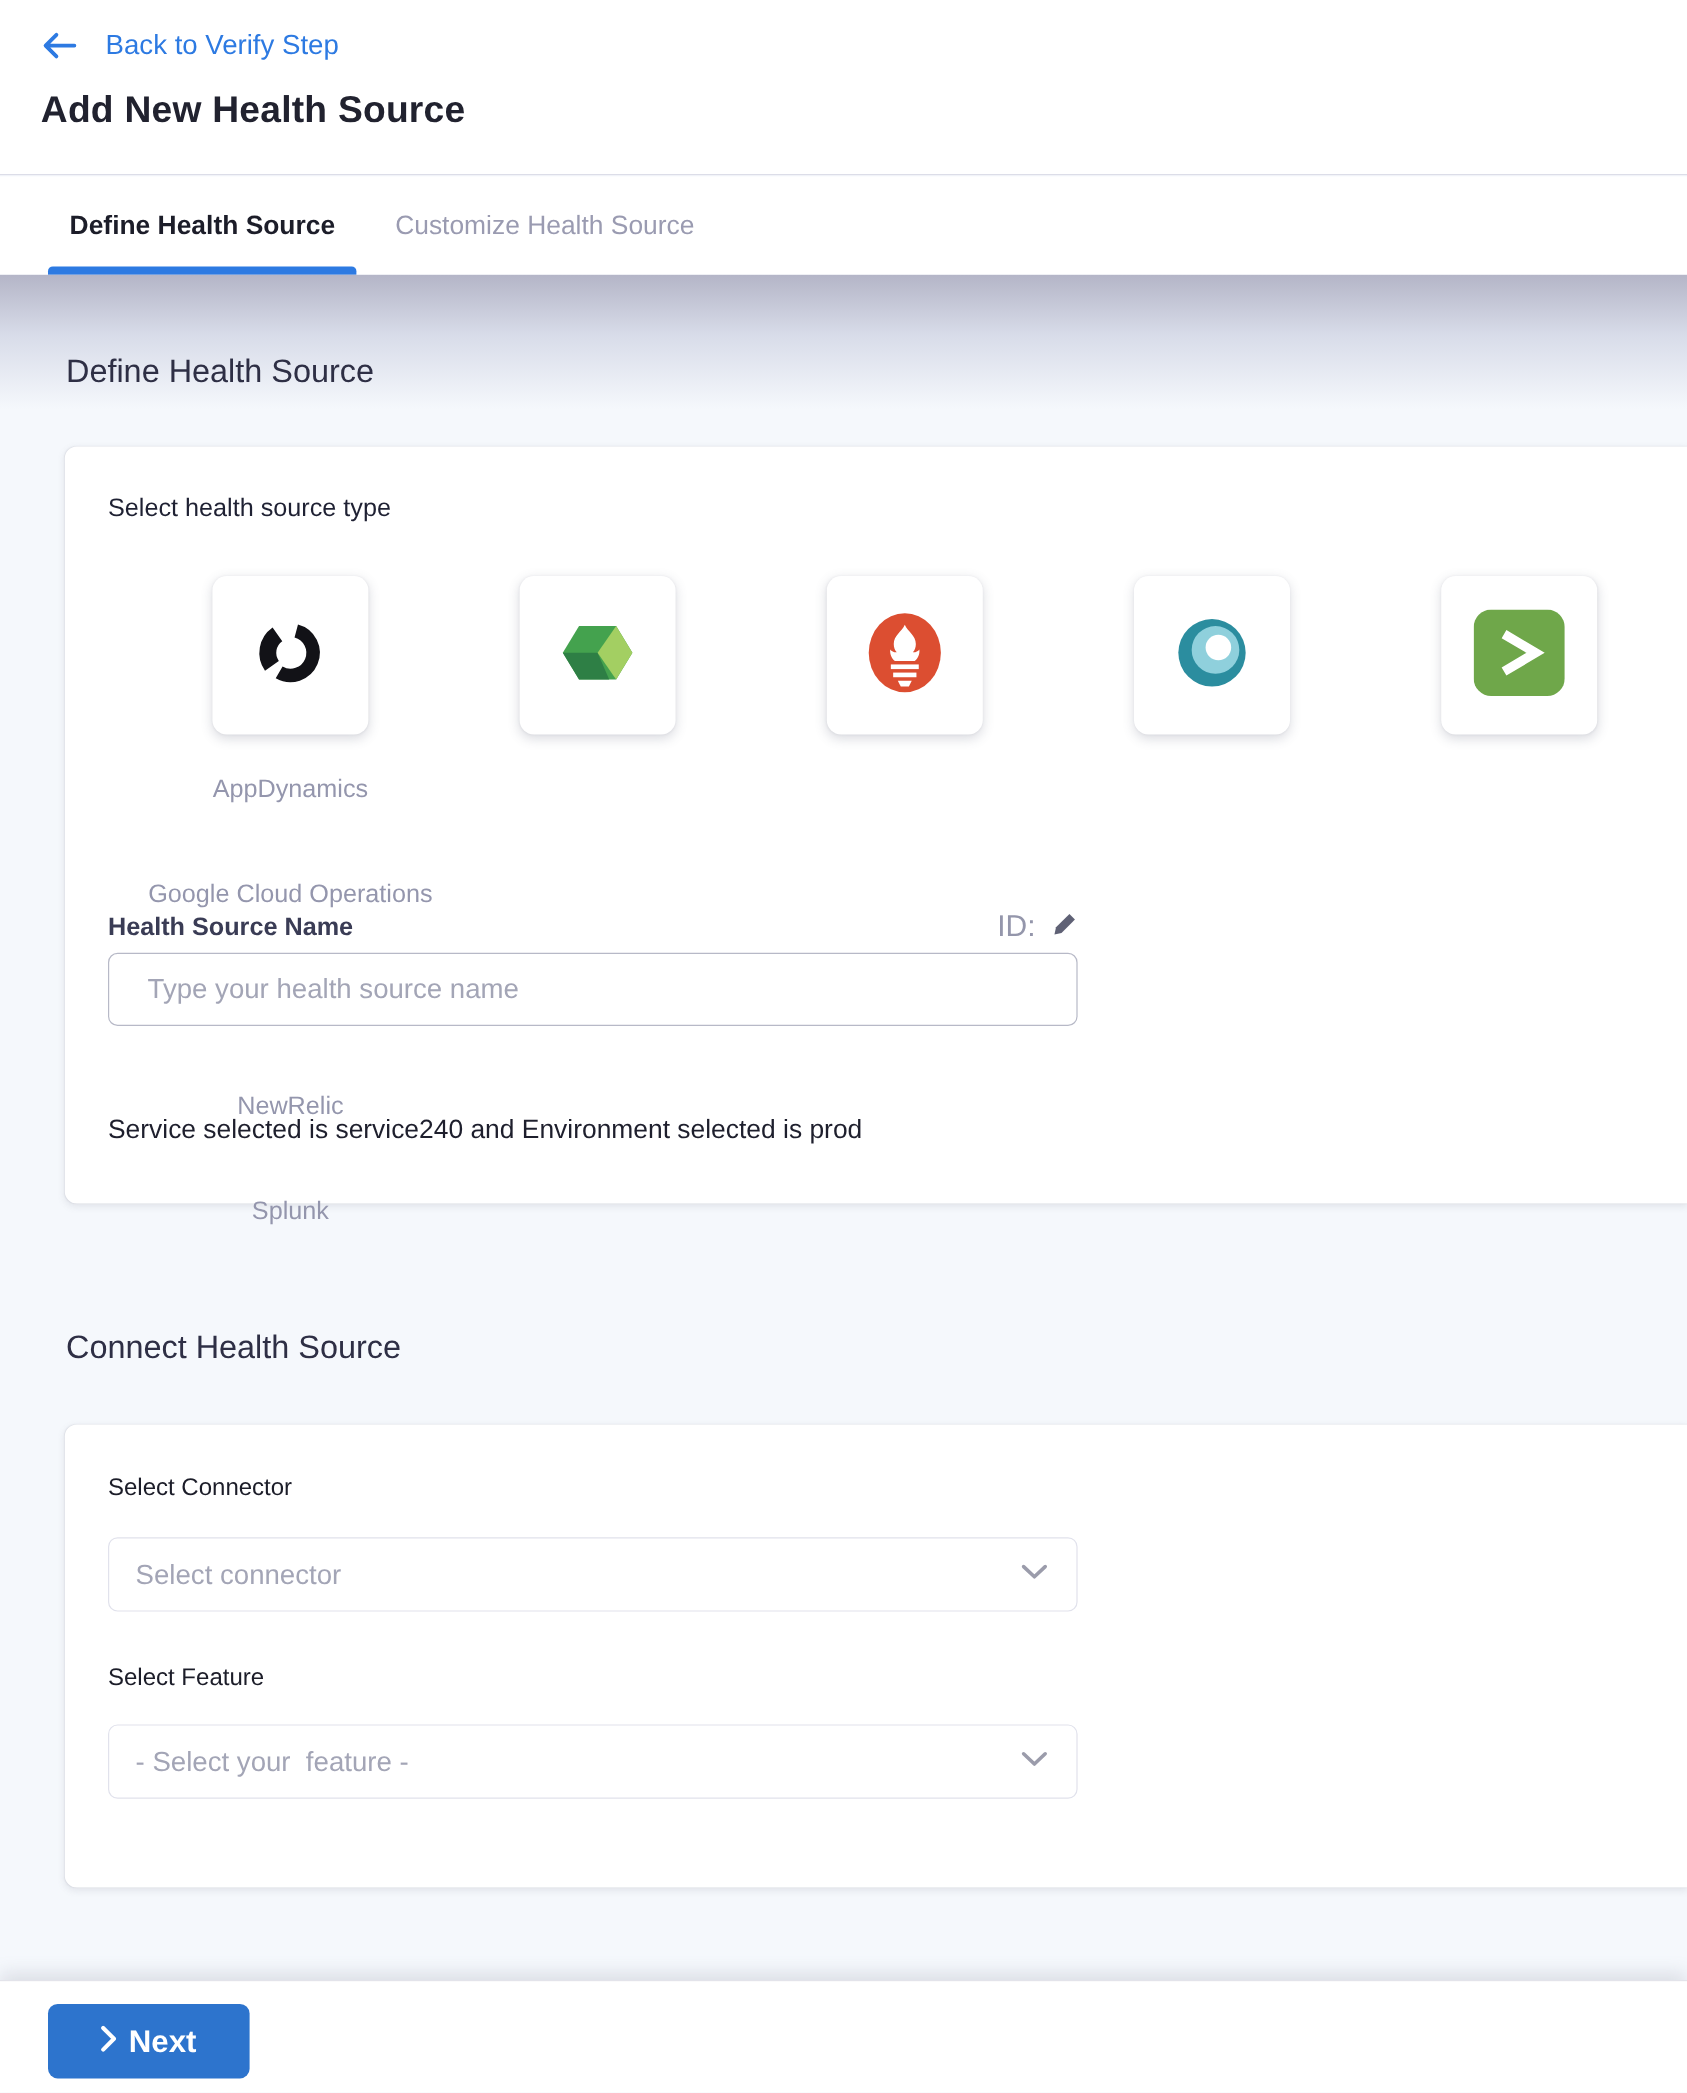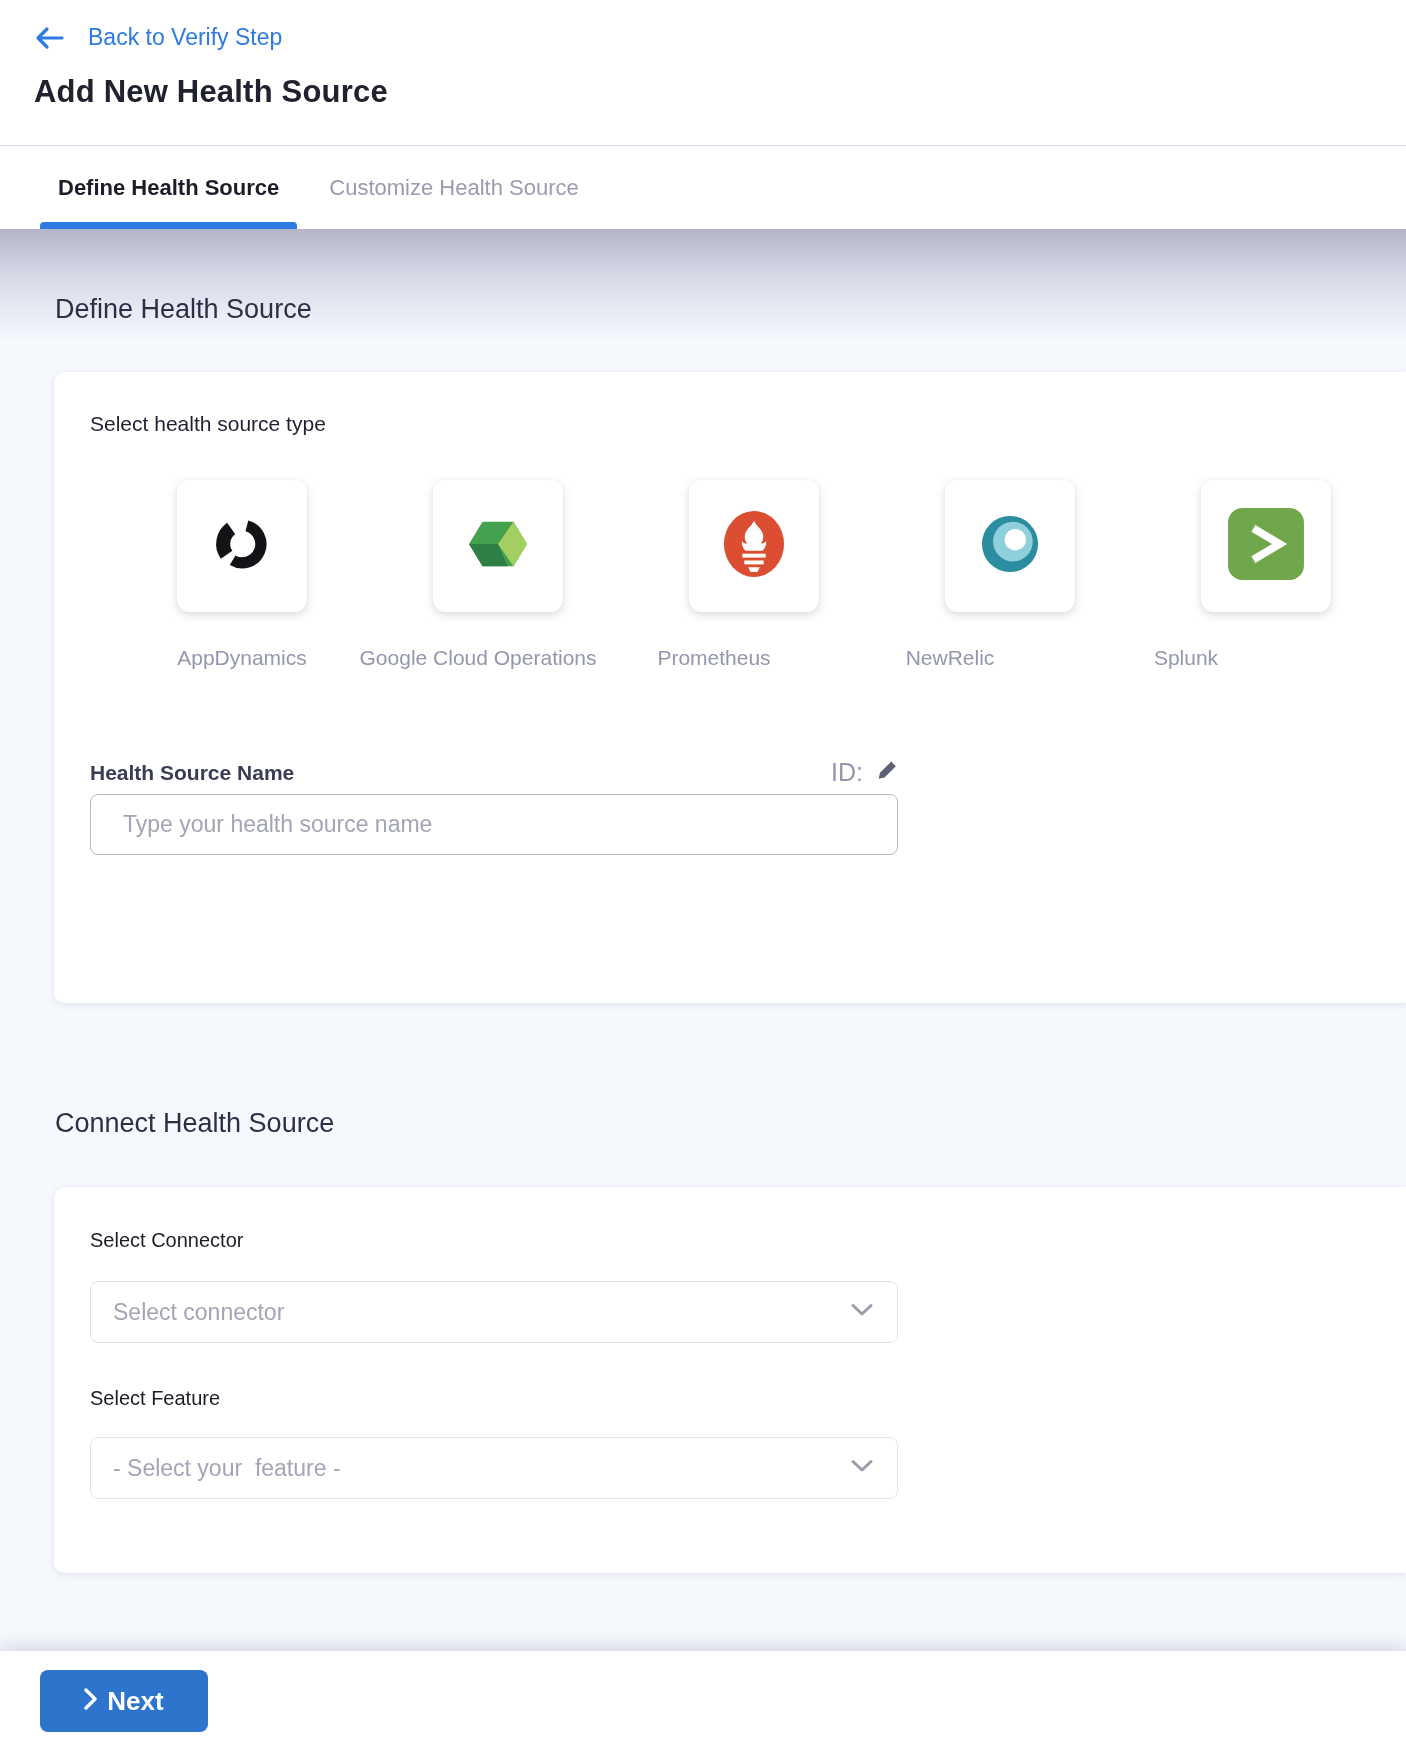--- a/index.html
+++ b/index.html
@@ -47,21 +47,21 @@
   #card-define { top:372px; height:631px; }
   #card-connect { top:1187px; height:386px; }
 
   .type-label { position:absolute; left:36px; top:40px; font-size:21px; font-weight:500;
                 color:#1f2133; }
 
   .tiles-row { position:absolute; left:123px; top:108px; display:flex; gap:126px; }
   .tile { width:130px; height:132px; background:#ffffff; border-radius:12px;
           box-shadow:0 3px 10px rgba(75,80,105,0.20), 0 0 2px rgba(40,41,61,0.06);
           display:flex; align-items:center; justify-content:center; cursor:pointer; }
-  .labels-row { position:absolute; left:123px; top:274px; display:flex; gap:106px; }
+  .labels-row { position:absolute; left:123px; top:274px; display:flex; gap:64px;flex-direction:column; }
   .tile-label { width:130px; display:flex; justify-content:center; font-size:21px;
                 color:#9496ad; white-space:nowrap; }
 
   .name-row { position:absolute; left:36px; top:386px; width:808px; display:flex;
               justify-content:space-between; align-items:center; }
   .name-label { font-size:21px; font-weight:700; color:#3a3c55; }
   .id-group { display:flex; align-items:center; gap:14px; }
   .id-label { font-size:25px; color:#9496ab; }
   .pencil-btn { cursor:pointer; display:flex; }
 
@@ -191,20 +191,21 @@
             <svg width="21" height="21" viewBox="0 0 21 21">
               <path d="M14.2 1.6 l4.6 4.6 L7.6 17.4 l-5.9 1.3 1.3-5.9 z" fill="#5f6175"></path>
             </svg>
           </span>
         </span>
       </span>
     </div>
 
     <input class="text-input" type="text" placeholder="Type your health source name" style="">
 
+    <div class="note-text">Service selected is service240 and Environment selected is prod</div>
   </div>
 
   <div class="section-heading" style="top:1108px;">Connect Health Source</div>
 
   <div class="card" id="card-connect">
     <div class="field-label" style="top:42px;">Select Connector</div>
     <div class="select-box" style="top:94px;">
       <span class="select-placeholder">Select connector</span>
       <span>
         <svg width="22" height="14" viewBox="0 0 22 14">

